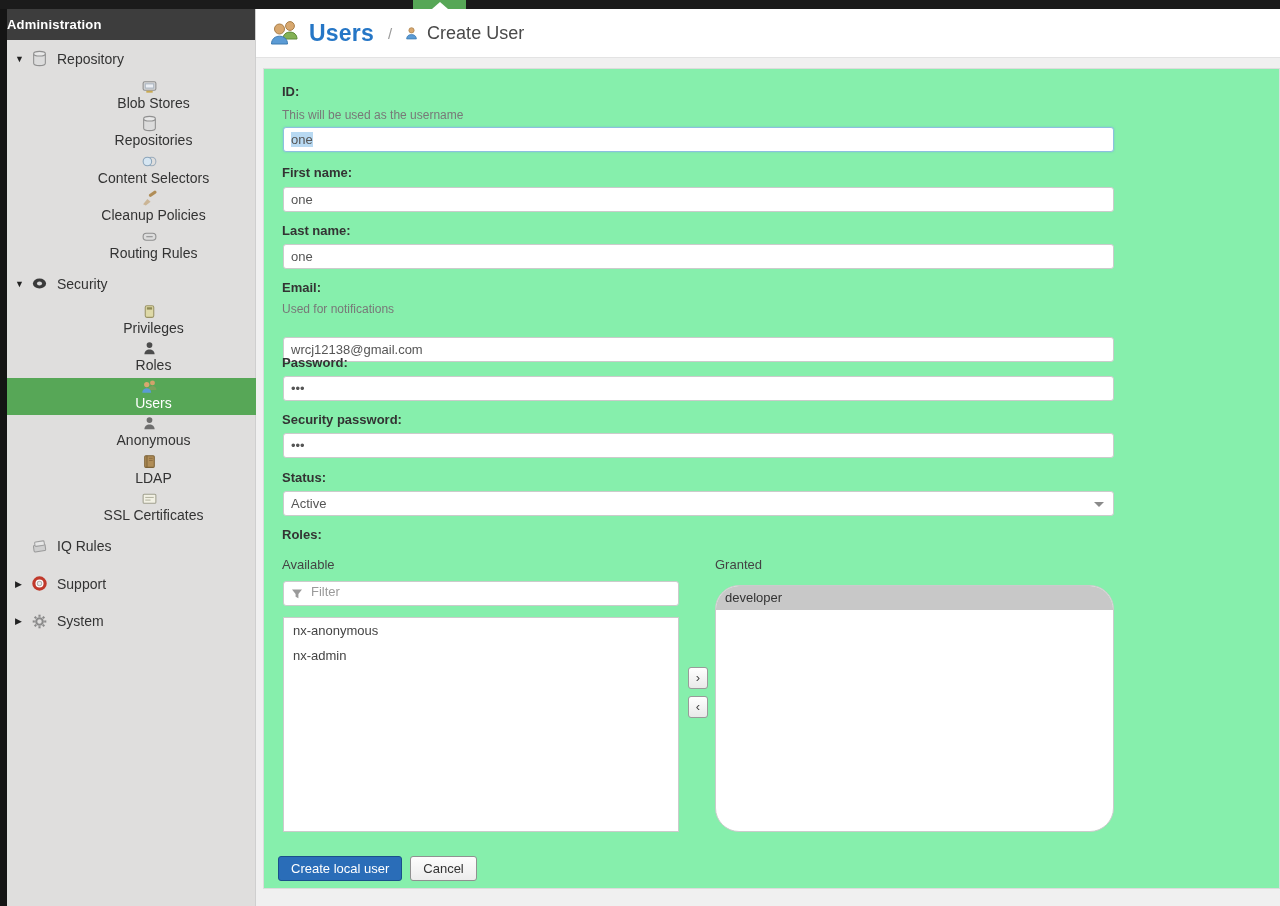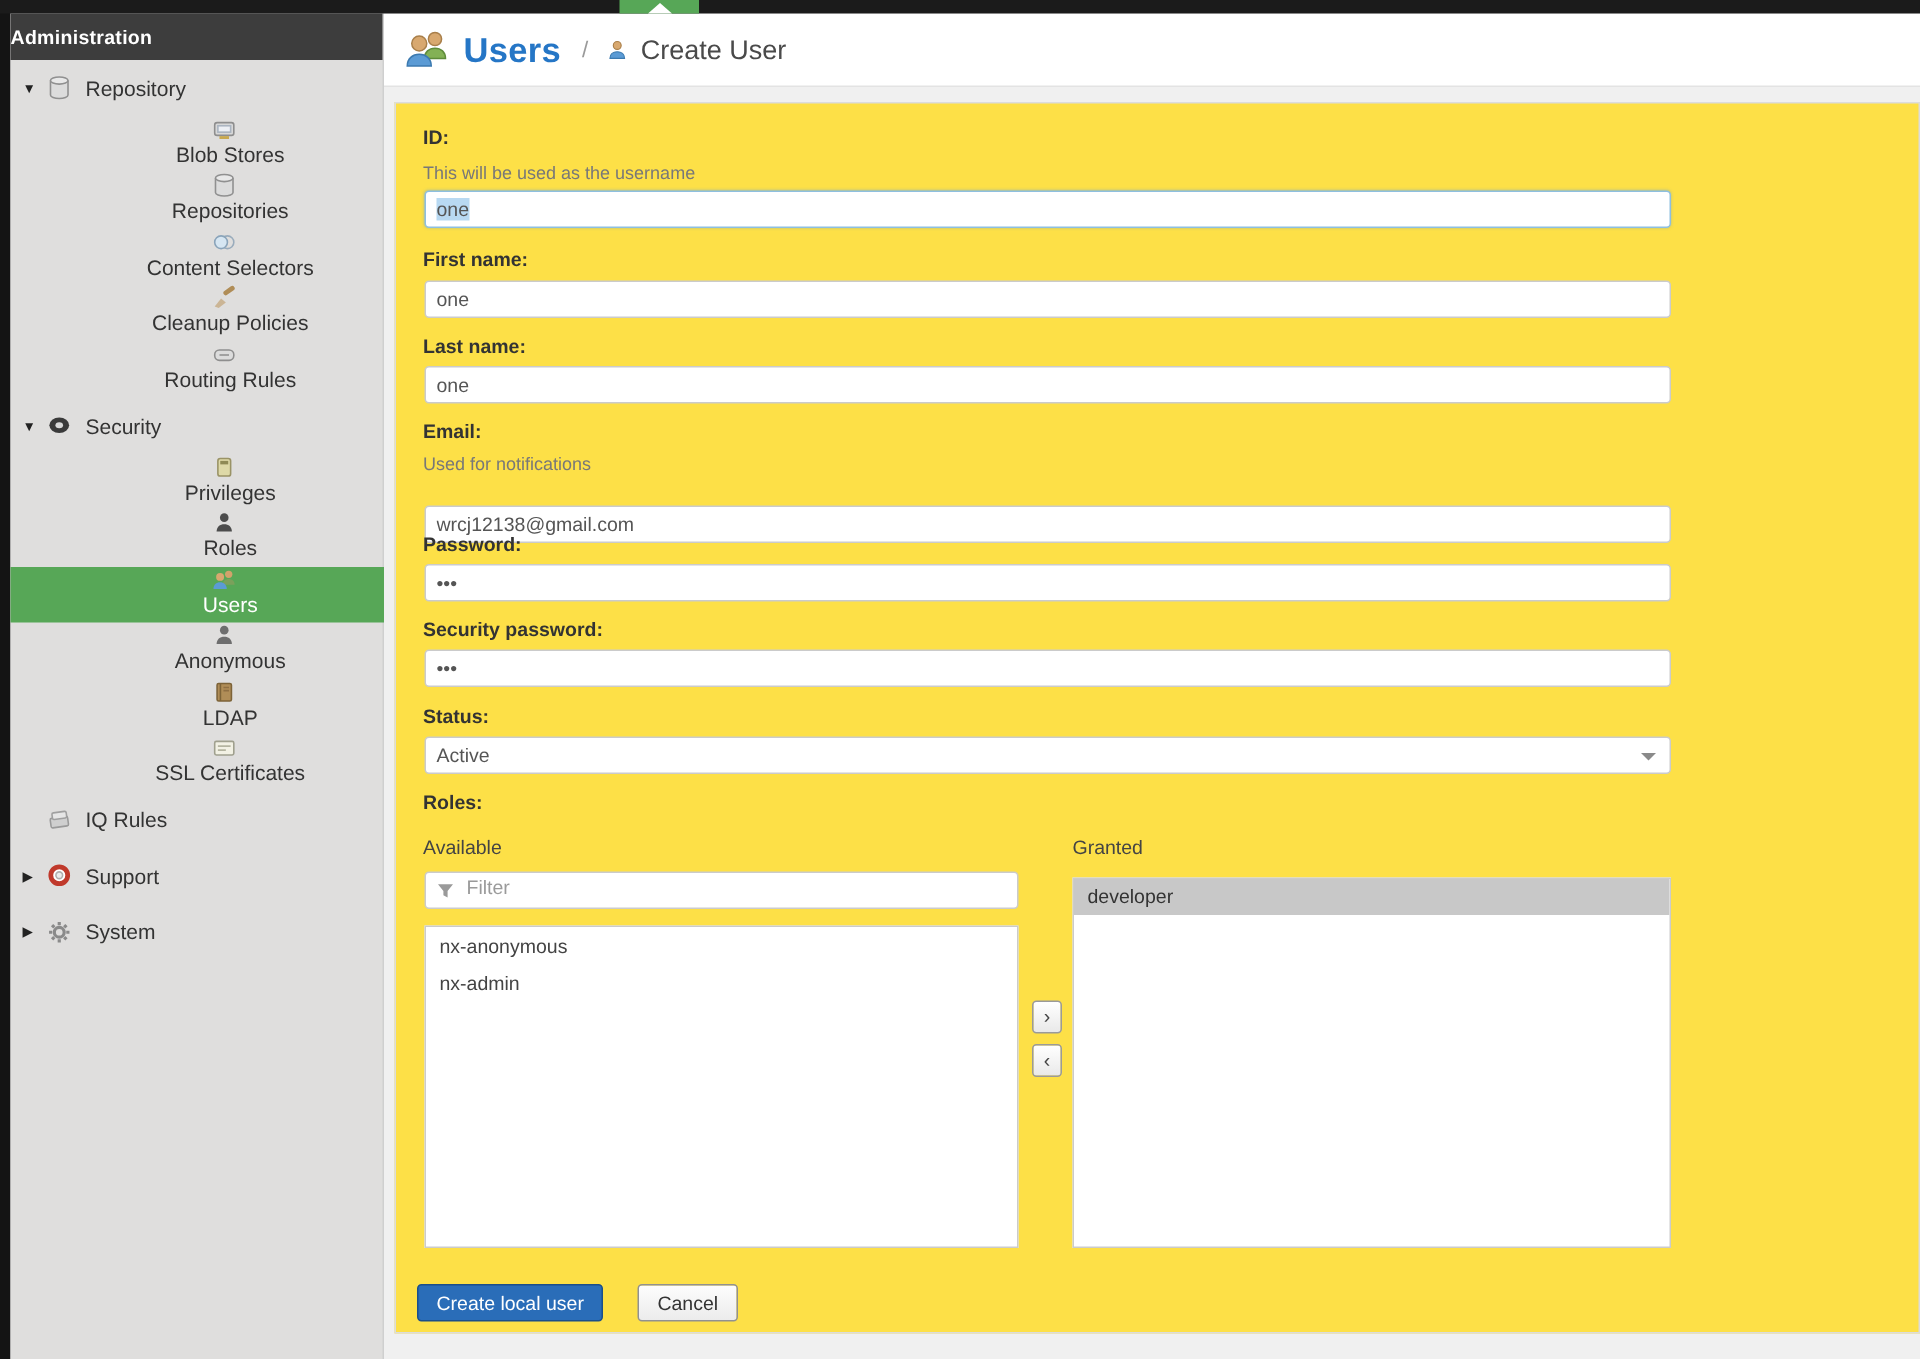--- a/index.html
+++ b/index.html
@@ -29,47 +29,47 @@
   .tree-row .ticon { width:17px; height:17px; flex:none; margin-right:9px; }
   .tree-row.selected { background:#57a757; color:#fff; }
   
   .main-header { position:absolute; left:256px; top:9px; width:1024px; height:49px; background:#fff;
     border-bottom:1px solid #e3e3e3; display:flex; align-items:center; padding-left:13px; }
   .bc-root { color:#2576c6; font-size:23px; font-weight:bold; margin-left:8px; letter-spacing:.2px; }
   .bc-sep { color:#9a9a9a; font-size:15px; margin:0 12px 0 14px; }
   .bc-cur { color:#4a4a4a; font-size:18px; margin-left:8px; }
   
   .content { position:absolute; left:256px; top:58px; width:1024px; height:848px; background:#f0f0f0; }
-  .panel { position:absolute; left:7px; top:10px; width:1017px; height:821px; background:#fde047; border:1px solid #dcdcdc; }
+  .panel { position:absolute; left:7px; top:10px; width:1017px; height:821px; background:#86efac; border:1px solid #dcdcdc; }
   .flabel { position:absolute; left:18px; font-size:13px; font-weight:bold; color:#333; }
   .fhelp  { position:absolute; left:18px; font-size:12px; color:#787878; }
   .tinput { position:absolute; left:19px; width:831px; height:25px; border:1px solid #cbcbcb; border-radius:3px;
     padding:0 7px; font-size:13px; color:#555; background:#fff; font-family:"Liberation Sans", sans-serif; }
   .fake-input { position:absolute; left:19px; width:831px; height:25px; border:1px solid #cbcbcb; border-radius:3px;
     padding:4px 7px 0 7px; font-size:13px; color:#555; background:#fff; }
   .fake-input.focused { border-color:#8ebfe0; box-shadow:0 0 2px rgba(100,160,220,.5); }
   .sel-text { background:#b8d9f2; }
   .select-box { position:absolute; left:19px; width:831px; height:25px; border:1px solid #cbcbcb; border-radius:3px;
     padding:4px 7px 0 7px; font-size:13px; color:#555; background:#fff; }
   .select-arrow { position:absolute; right:9px; top:10px; width:0; height:0;
     border-left:5px solid transparent; border-right:5px solid transparent; border-top:5px solid #8a8a8a; }
   .col-label { position:absolute; font-size:13px; color:#444; }
   .filter-wrap { position:absolute; left:19px; top:512px; width:396px; height:25px; }
   .filter-wrap input { width:396px; height:25px; border:1px solid #cbcbcb; border-radius:3px; padding:0 7px 4px 27px;
     font-size:13px; color:#555; font-family:"Liberation Sans", sans-serif; }
   .filter-wrap input::placeholder { color:#9a9a9a; }
   .funnel { position:absolute; left:8px; top:7px; }
   .rolelist { position:absolute; background:#fff; border:1px solid #cbcbcb; overflow:hidden; }
   .rolelist.available { left:19px; top:548px; width:396px; height:215px; }
-  .rolelist.granted  { left:451px; top:516px; width:399px; height:247px; }
+  .rolelist.granted  { left:451px; top:516px; width:399px; height:247px;border-radius:24px; }
   .role-item { font-size:13px; color:#444; padding:5px 9px; }
   .role-item.highlight { background:#c8c8c8; color:#333; padding:4px 9px; height:24px; }
   .xfer-btn { position:absolute; left:424px; width:20px; height:22px; border:1px solid #9a9a9a; border-radius:3px;
     background:linear-gradient(#ffffff,#e9e9e9); font-size:13px; color:#444; text-align:center; line-height:20px; cursor:pointer; }
-  .btn-row { position:absolute; left:14px; top:787px; display:flex; gap:23px; }
+  .btn-row { position:absolute; left:14px; top:787px; display:flex; gap:8px; }
   .btn { height:25px; border-radius:3px; font-size:13px; padding:0 12px; cursor:pointer;
     font-family:"Liberation Sans", sans-serif; }
   .btn.primary { background:#2a6db8; border:1px solid #1b4f8a; color:#fff; }
   .btn.plain { background:linear-gradient(#fdfdfd,#ececec); border:1px solid #919191; color:#333; }
 </style>
 </head>
 <body>
 
 <div class="topbar">
   <div class="topbar-tab"></div>

